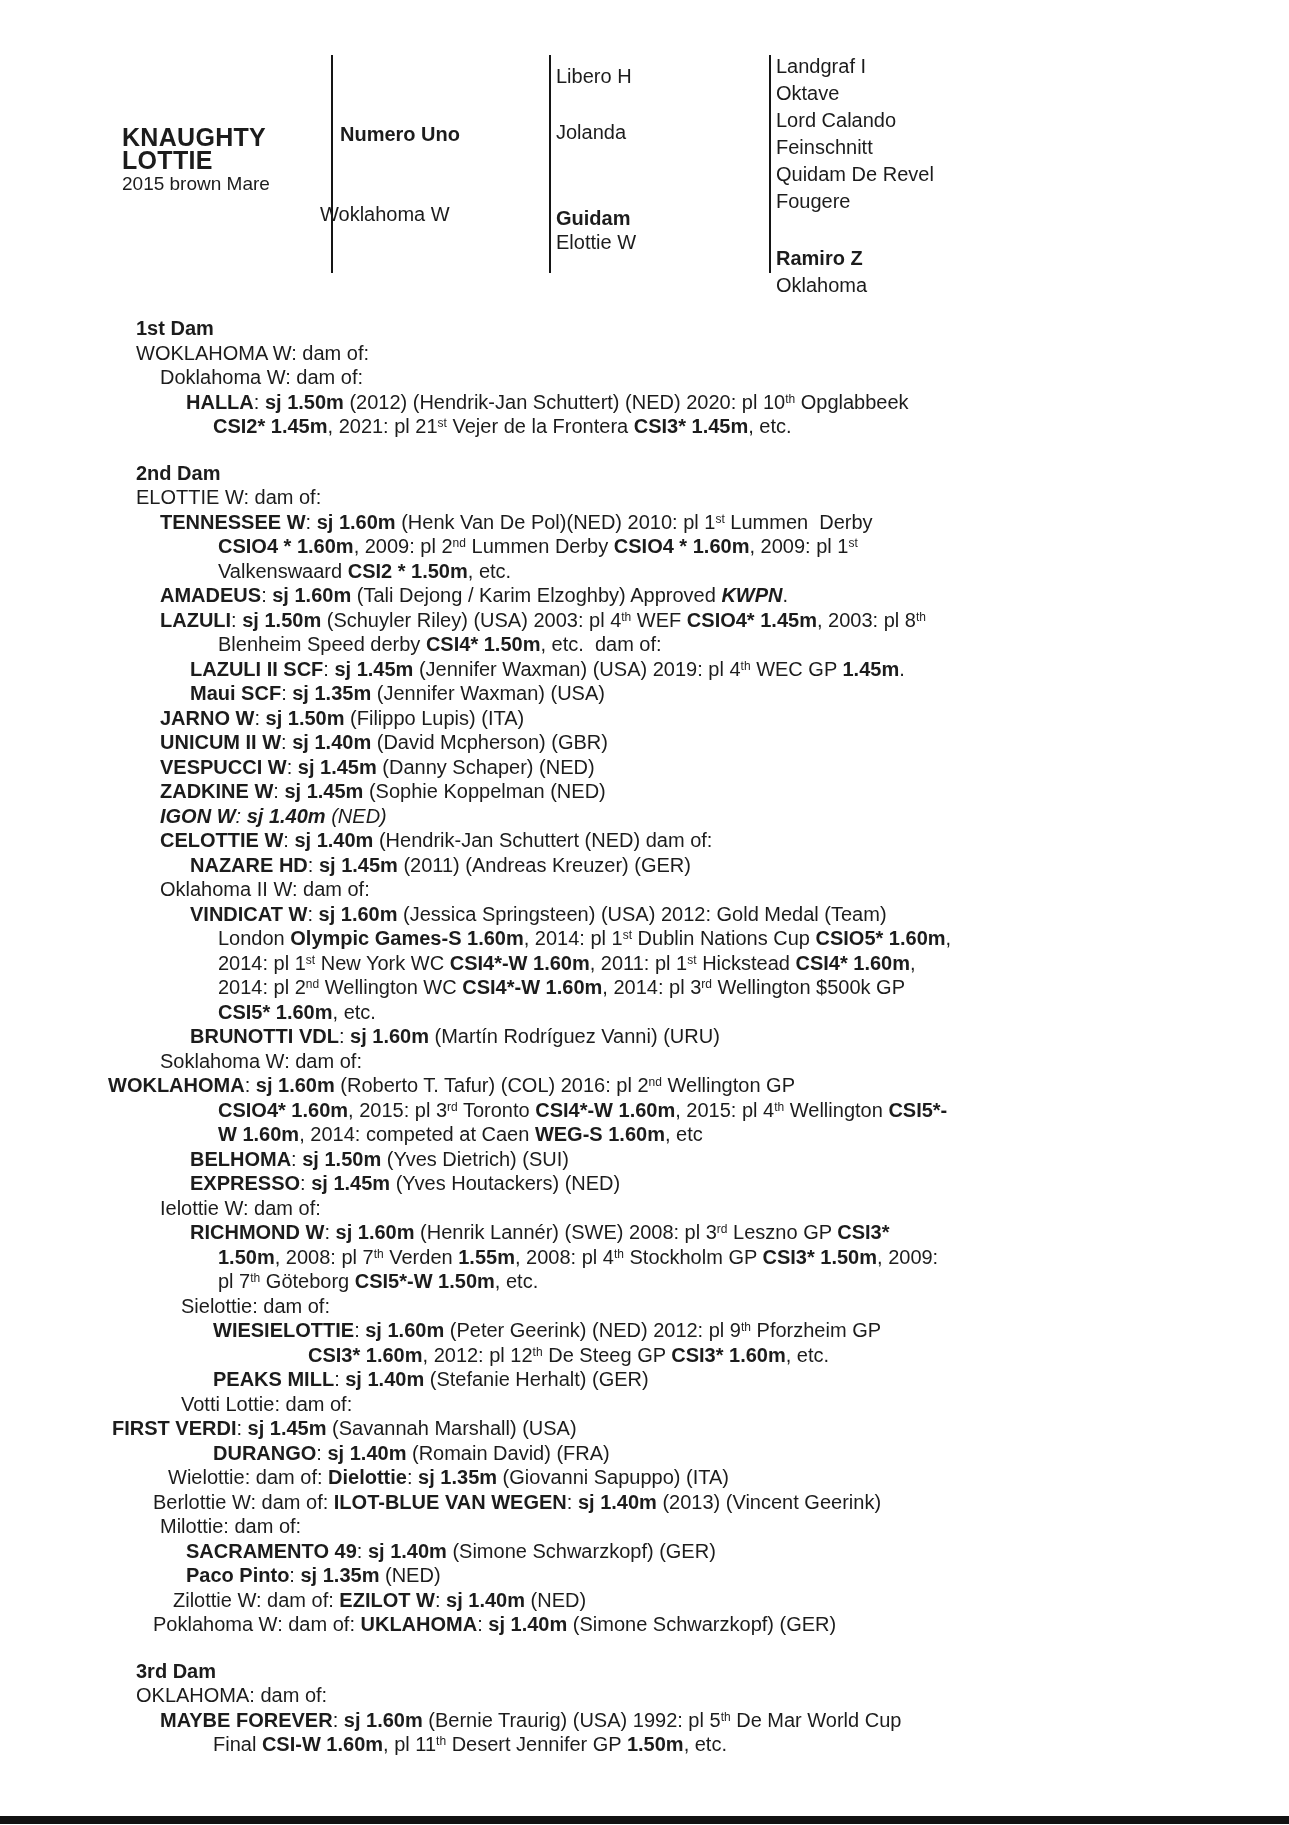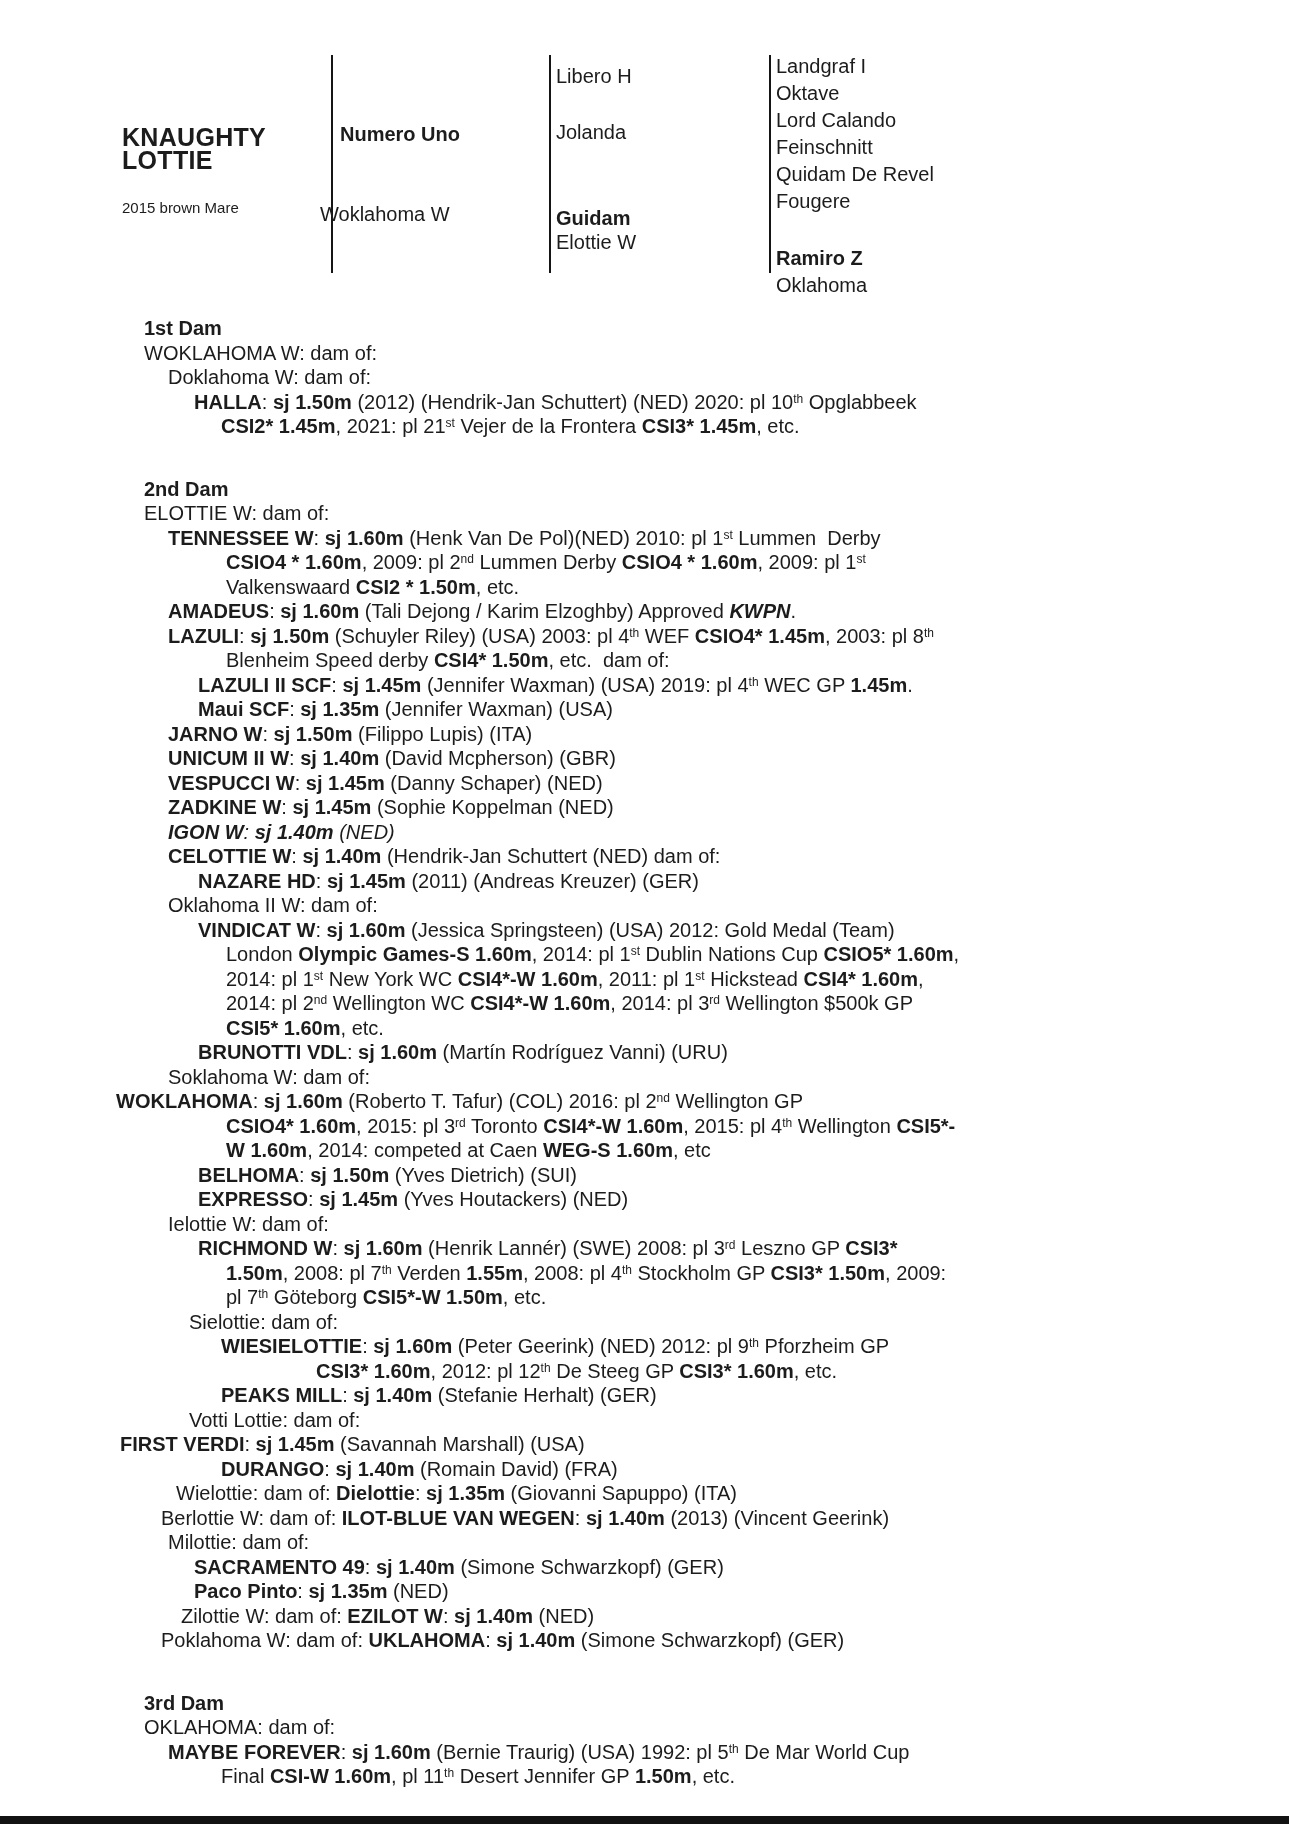--- a/index.html
+++ b/index.html
@@ -5,36 +5,36 @@
   html,body{margin:0;padding:0;background:#ffffff;}
   .page{
     position:relative;width:1289px;height:1825px;background:#ffffff;
     color:#1c1c1c;font-family:"Liberation Sans",sans-serif;
     font-size:20px;line-height:24.5px;overflow:hidden;
   }
   
   .chart{position:absolute;left:0;top:0;width:1289px;height:316px;}
   .subject{position:absolute;left:122px;top:126px;}
   .sname{font-weight:700;font-size:25px;line-height:23px;letter-spacing:.3px;}
-  .sdet{font-size:15px;line-height:23px;margin-top:24px;}
+  .sdet{font-size:19px;line-height:23px;}
   .vline{position:absolute;top:55px;width:2px;height:218px;background:#151515;}
   .v1{left:331px}.v2{left:549px}.v3{left:769px}
   .plabel{position:absolute;white-space:nowrap;font-size:20px;}
   .p-sire{left:340px;top:92px}
   .p-dam{left:320px;top:202px}
   .p-ss{left:556px;top:64px}
   .p-sd{left:556px;top:120px}
   .p-ds{left:556px;top:176px}
   .p-dd{left:556px;top:230px}
   .gen4col{position:absolute;left:776px;top:53px;}
   .gen4col .g4{line-height:27px;font-size:20px;white-space:nowrap;}
   .bold{font-weight:700;margin-top:30px;}
   
-  .sections{position:absolute;top:316px;left:16px;width:1177px;}
-  .section:nth-child(n+2){margin-top:38px;}
+  .sections{position:absolute;top:316px;left:8px;width:1177px;}
+  .section:nth-child(n+2){margin-top:22px;}
   .line{white-space:pre-wrap;}
   .heading{font-weight:700;}
   .line .b{font-weight:700;}
   .line .i{font-style:italic;}
   .line .sup{font-size:12px;vertical-align:6px;line-height:0;}
   
   .bottom-bar{position:absolute;left:0;right:0;bottom:1px;height:8px;background:#121212;}
 </style>
 </head>
 <body>

